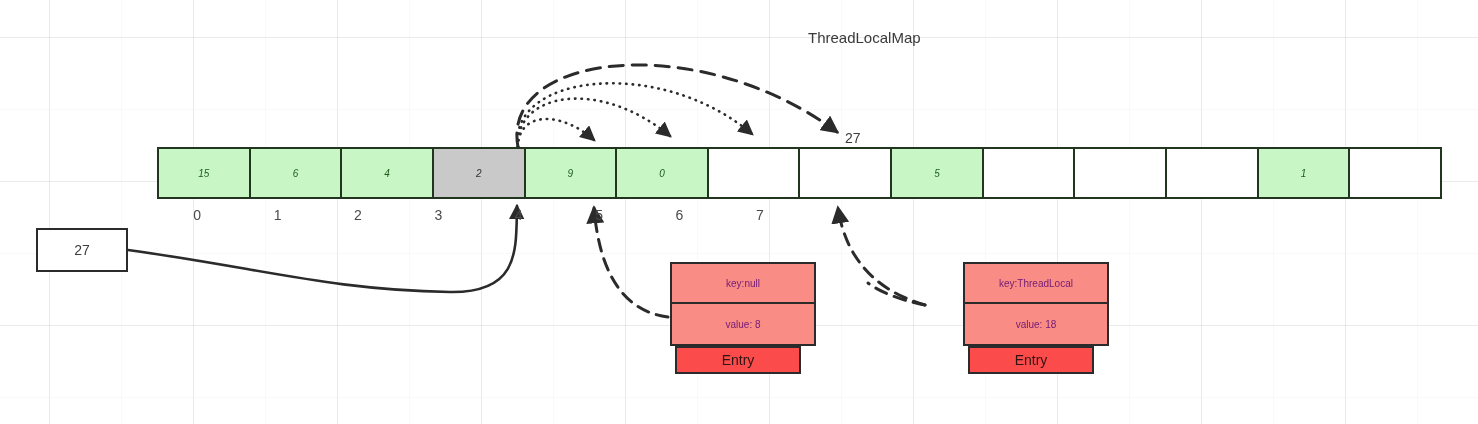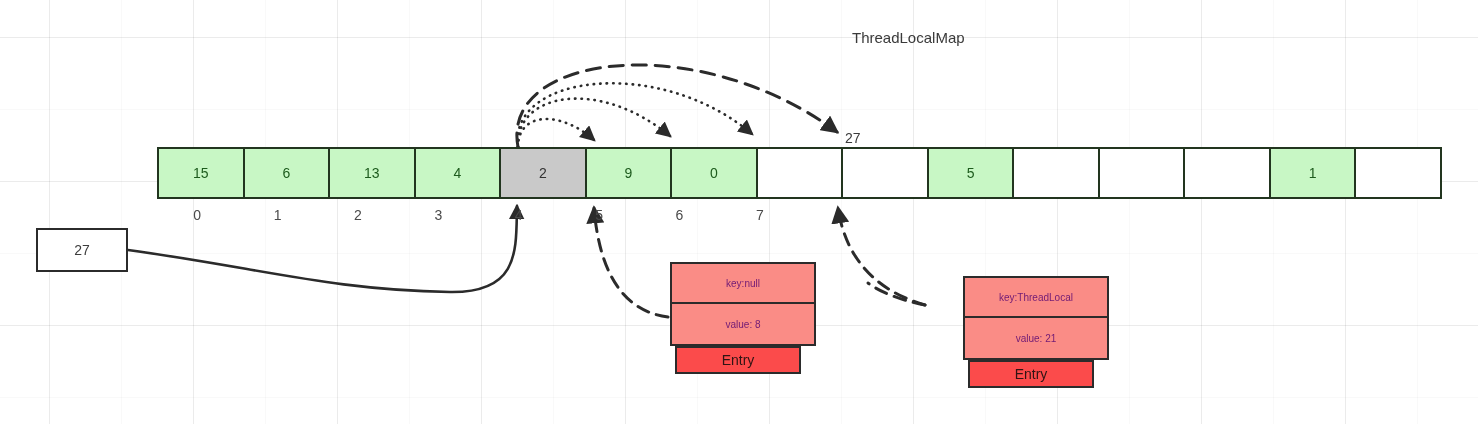--- a/index.html
+++ b/index.html
@@ -29,21 +29,21 @@
     background-size: 144px 144px, 144px 144px, 72px 72px, 72px 72px;
     background-position: 49px 37px, 49px 37px, 49px 37px, 49px 37px;
     pointer-events: none;
   }
 
   #stage { position: absolute; inset: 0; }
 
   
   #title {
     position: absolute;
-    left: 852px;
+    left: 808px;
     top: 29px;
     font-size: 15px;
     color: #3a3a3a;
     white-space: nowrap;
   }
 
   
   #array {
     position: absolute;
     left: 157px;
@@ -54,23 +54,24 @@
     box-sizing: border-box;
     border: 2px solid #22351f;
   }
   .cell {
     flex: 1 1 0;
     box-sizing: border-box;
     border-right: 2px solid #22351f;
     display: flex;
     align-items: center;
     justify-content: center;
-    font-size: 14px;
+    font-size: 10px;
     background: #ffffff;
     color: #1d5b1d;
+    font-style: italic;
   }
   .cell:last-child { border-right: none; }
   .cell.green { background: #c8f7c5; }
   .cell.gray  { background: #c9c9c9; color: #333; }
   .cell.empty { background: #ffffff; }
 
   
   #indices {
     position: absolute;
     left: 157px;
@@ -136,21 +137,21 @@
     height: 28px;
     border: 2px solid #2b2b2b;
     background: #fb4b4b;
     display: flex;
     align-items: center;
     justify-content: center;
     font-size: 14px;
     color: #2f1414;
   }
   #entry-left  { left: 670px; top: 262px; }
-  #entry-right { left: 927px; top: 276px; padding-left: 36px; }
+  #entry-right { left: 927px; top: 262px; padding-left: 36px; }
 
   svg.overlay {
     position: absolute;
     left: 0; top: 0;
     width: 1478px; height: 424px;
     overflow: visible;
     pointer-events: none;
   }
 </style>
 </head>
@@ -182,21 +183,20 @@
     <path d="M 925 305 C 880 292, 846 262, 838 208" fill="none" stroke="#2b2b2b" stroke-width="3" stroke-linecap="round" stroke-dasharray="12 8" marker-end="url(#ah)"></path>
 
     <path d="M 925 305 C 900 300, 880 292, 868 283" fill="none" stroke="#2b2b2b" stroke-width="3" stroke-linecap="round" stroke-dasharray="12 8"></path>
   </svg>
 
   <div id="title">ThreadLocalMap</div>
 
   <div id="array">
       <div class="cell green">15</div>
       <div class="cell green">6</div>
-      <div class="cell green">13</div>
       <div class="cell green">4</div>
       <div class="cell gray">2</div>
       <div class="cell green">9</div>
       <div class="cell green">0</div>
       <div class="cell empty"></div>
       <div class="cell empty"></div>
       <div class="cell green">5</div>
       <div class="cell empty"></div>
       <div class="cell empty"></div>
       <div class="cell empty"></div>
@@ -220,17 +220,17 @@
   <div id="label-27-top">27</div>
 
   <div class="entry" id="entry-left">
     <div class="row key">key:null</div>
     <div class="row value">value: 8</div>
     <div class="foot">Entry</div>
   </div>
 
   <div class="entry" id="entry-right">
     <div class="row key">key:ThreadLocal</div>
-    <div class="row value">value: 21</div>
+    <div class="row value">value: 18</div>
     <div class="foot">Entry</div>
   </div>
 
 </div>
 
 </body></html>

